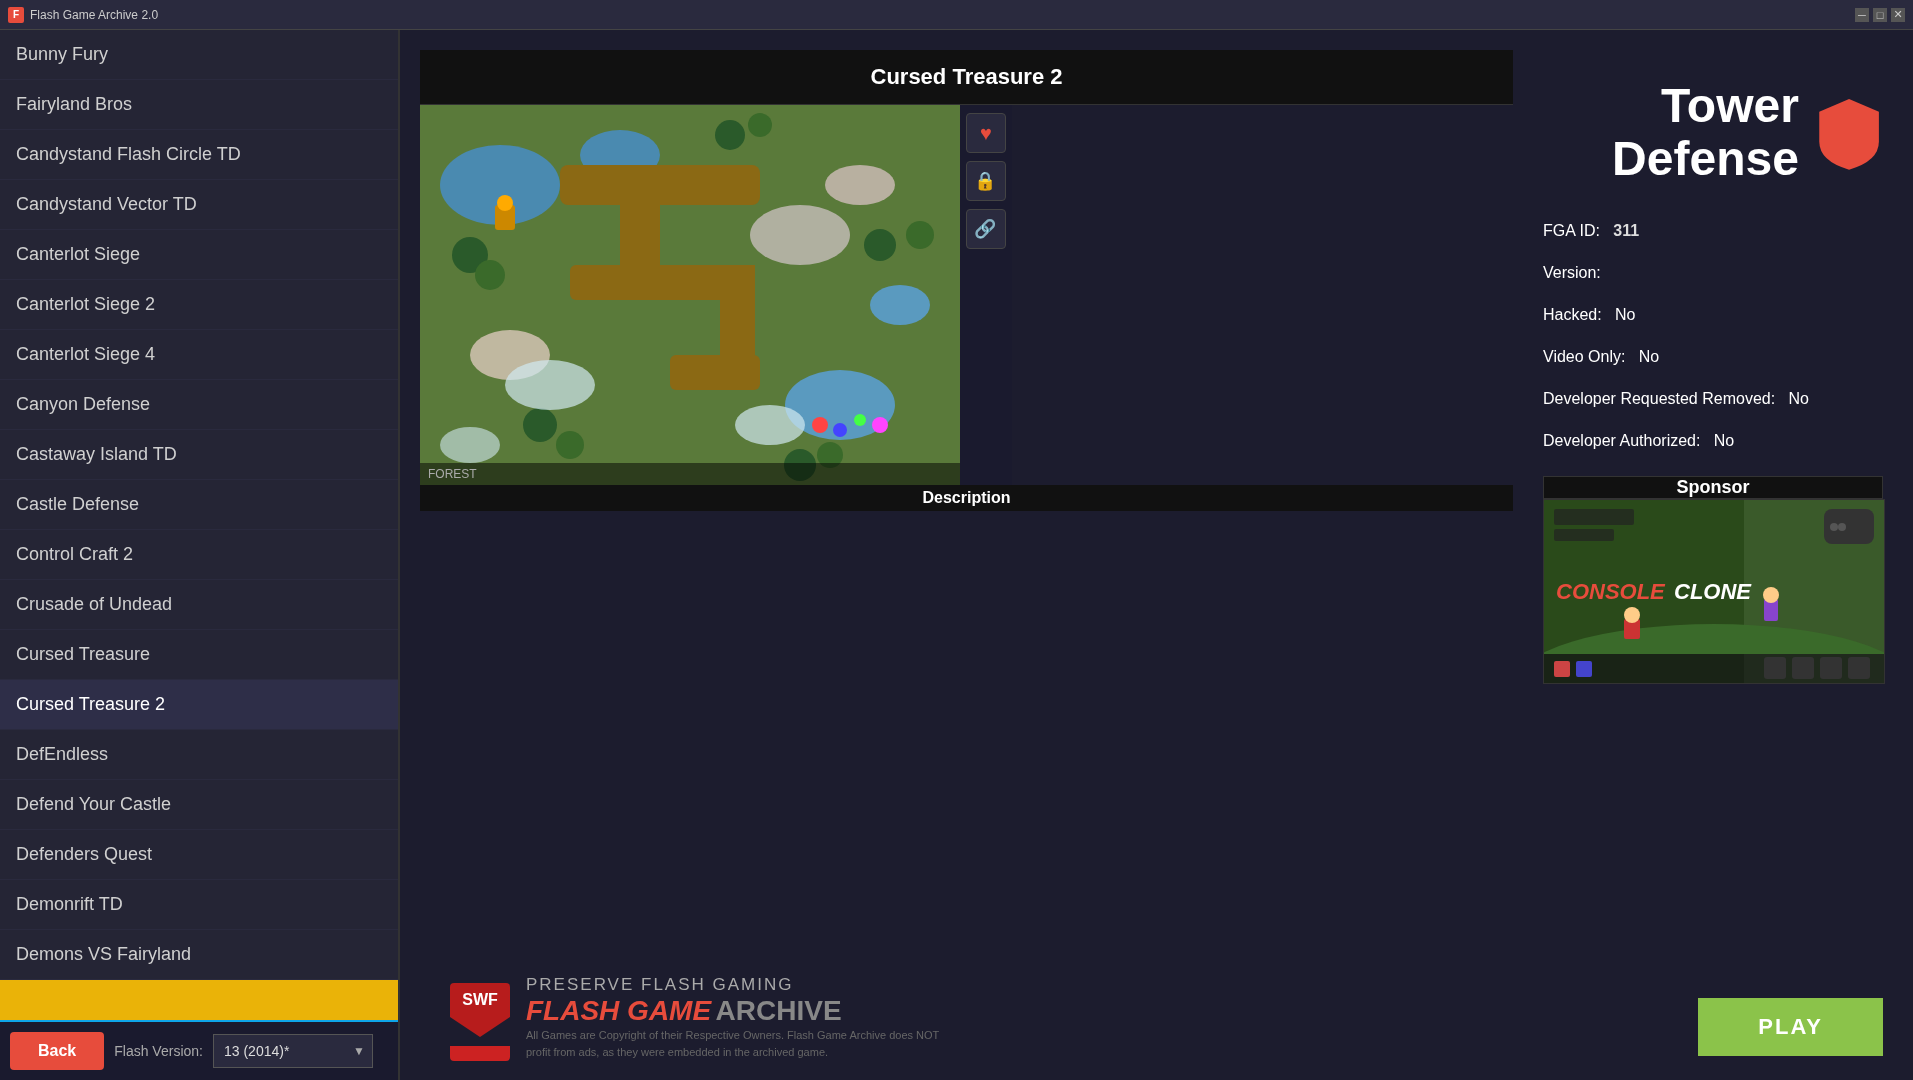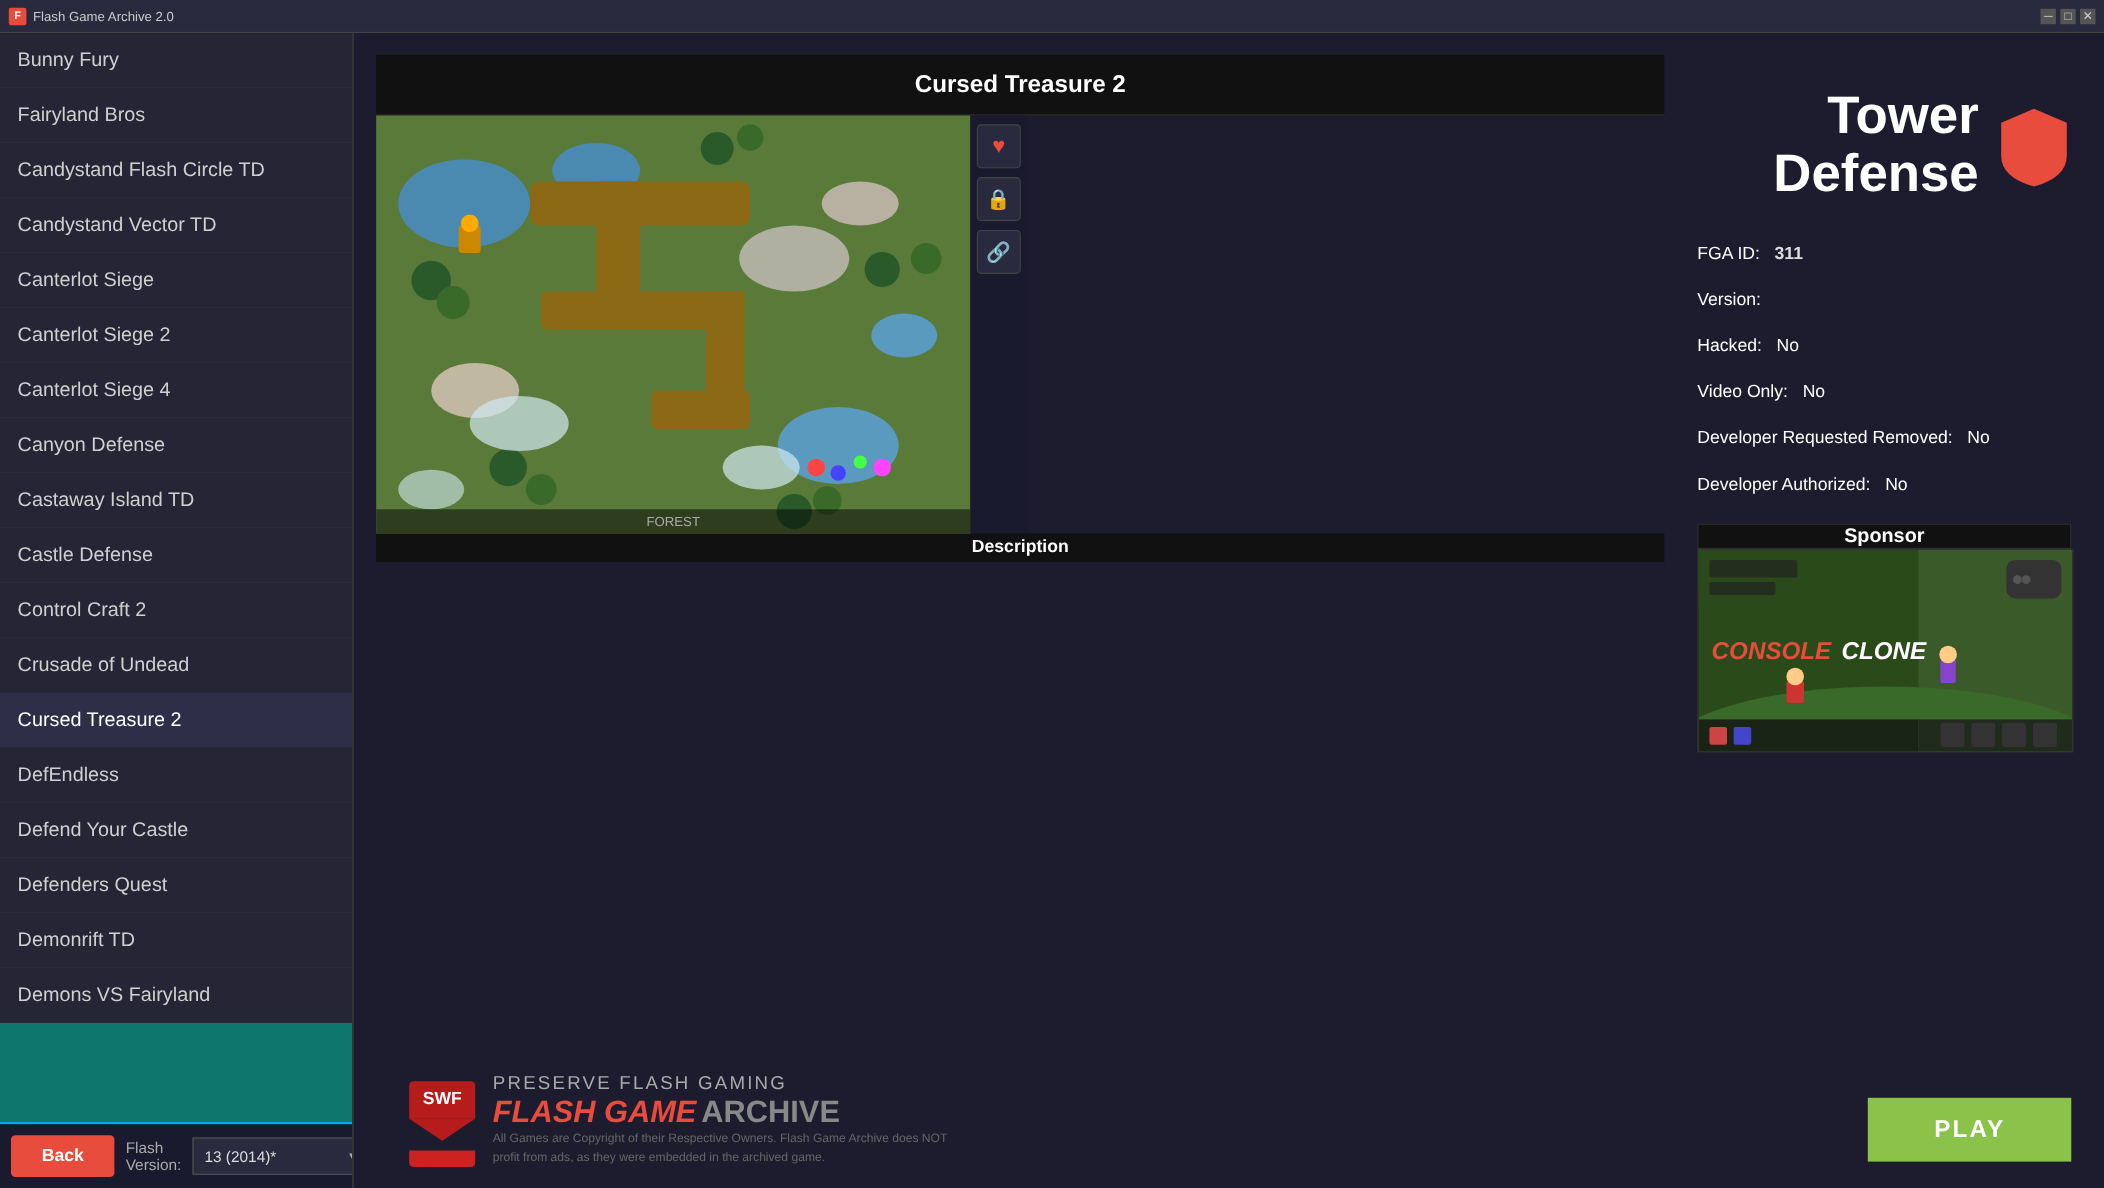--- a/index.html
+++ b/index.html
@@ -45,22 +45,22 @@
       background: #555; color: #ccc;
       display: flex; align-items: center; justify-content: center;
     }
     
     .main-layout {
       display: flex;
       height: calc(1080px - 30px);
     }
     
     .sidebar {
-      width: 322px;
-      background: #0f766e;
+      width: 400px;
+      background: #eab308;
       display: flex;
       flex-direction: column;
       border-right: 2px solid #333;
       overflow: hidden;
     }
     .sidebar-list {
       flex: 1;
       overflow-y: auto;
       position: relative;
     }
@@ -299,21 +299,21 @@
     }
     .game-img-overlay {
       position: absolute;
       bottom: 0;
       left: 0;
       right: 0;
       background: rgba(0,0,0,0.5);
       padding: 4px 8px;
       font-size: 12px;
       color: #aaa;
-      text-align: center;
+      text-align: left;
     }
   </style>
 </head>
 <body>
 
 <div class="title-bar">
   <div class="title-bar-left">
     <div class="title-bar-icon">F</div>
     <span>Flash Game Archive 2.0</span>
   </div>
@@ -334,20 +334,21 @@
         <div class="list-item">Candystand Flash Circle TD</div>
         <div class="list-item">Candystand Vector TD</div>
         <div class="list-item">Canterlot Siege</div>
         <div class="list-item">Canterlot Siege 2</div>
         <div class="list-item">Canterlot Siege 4</div>
         <div class="list-item">Canyon Defense</div>
         <div class="list-item">Castaway Island TD</div>
         <div class="list-item">Castle Defense</div>
         <div class="list-item">Control Craft 2</div>
         <div class="list-item">Crusade of Undead</div>
+        <div class="list-item">Cursed Treasure</div>
         <div class="list-item active">Cursed Treasure 2</div>
         <div class="list-item">DefEndless</div>
         <div class="list-item">Defend Your Castle</div>
         <div class="list-item">Defenders Quest</div>
         <div class="list-item">Demonrift TD</div>
         <div class="list-item">Demons VS Fairyland</div>
       </div>
     <div class="sidebar-bottom">
       <button class="back-btn">Back</button>
       <span class="flash-version-label">Flash Version:</span>

